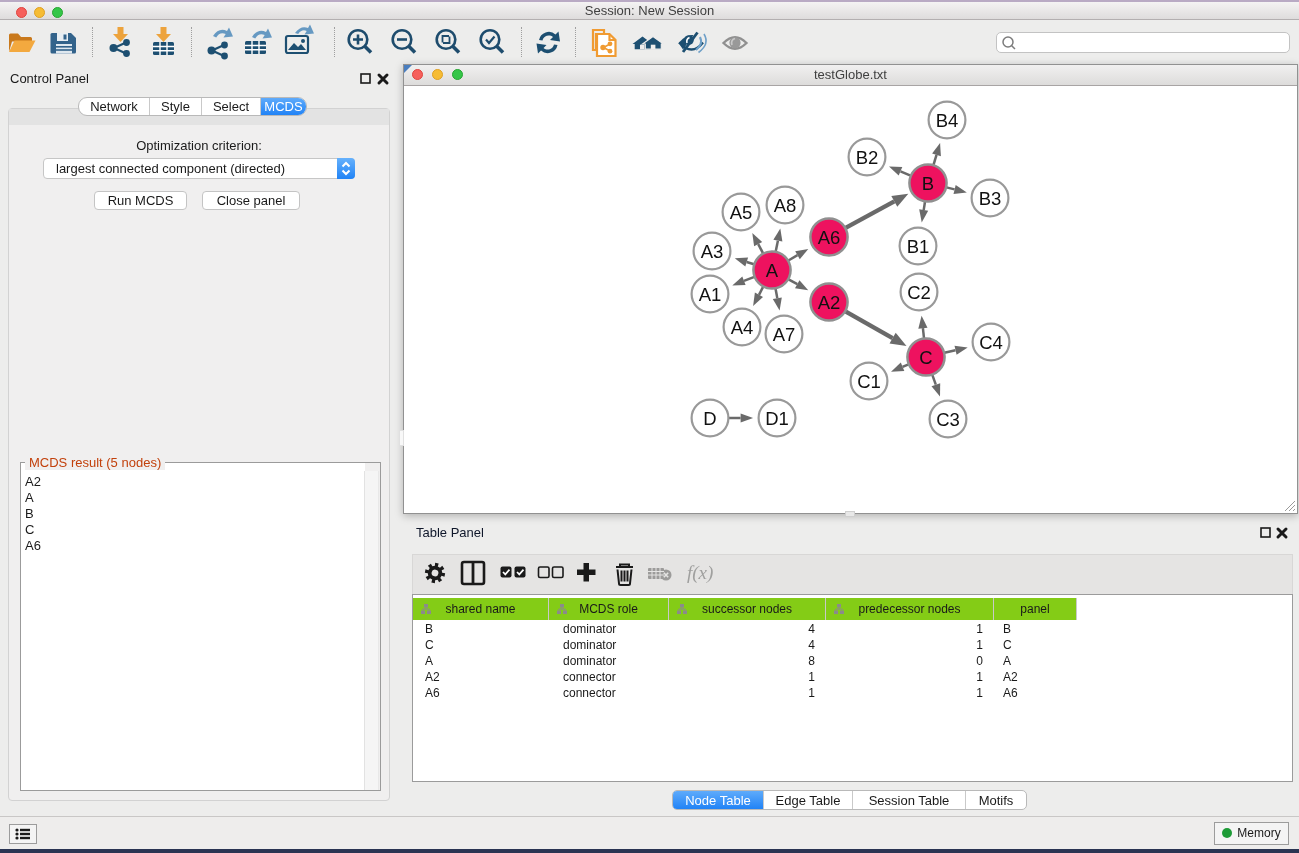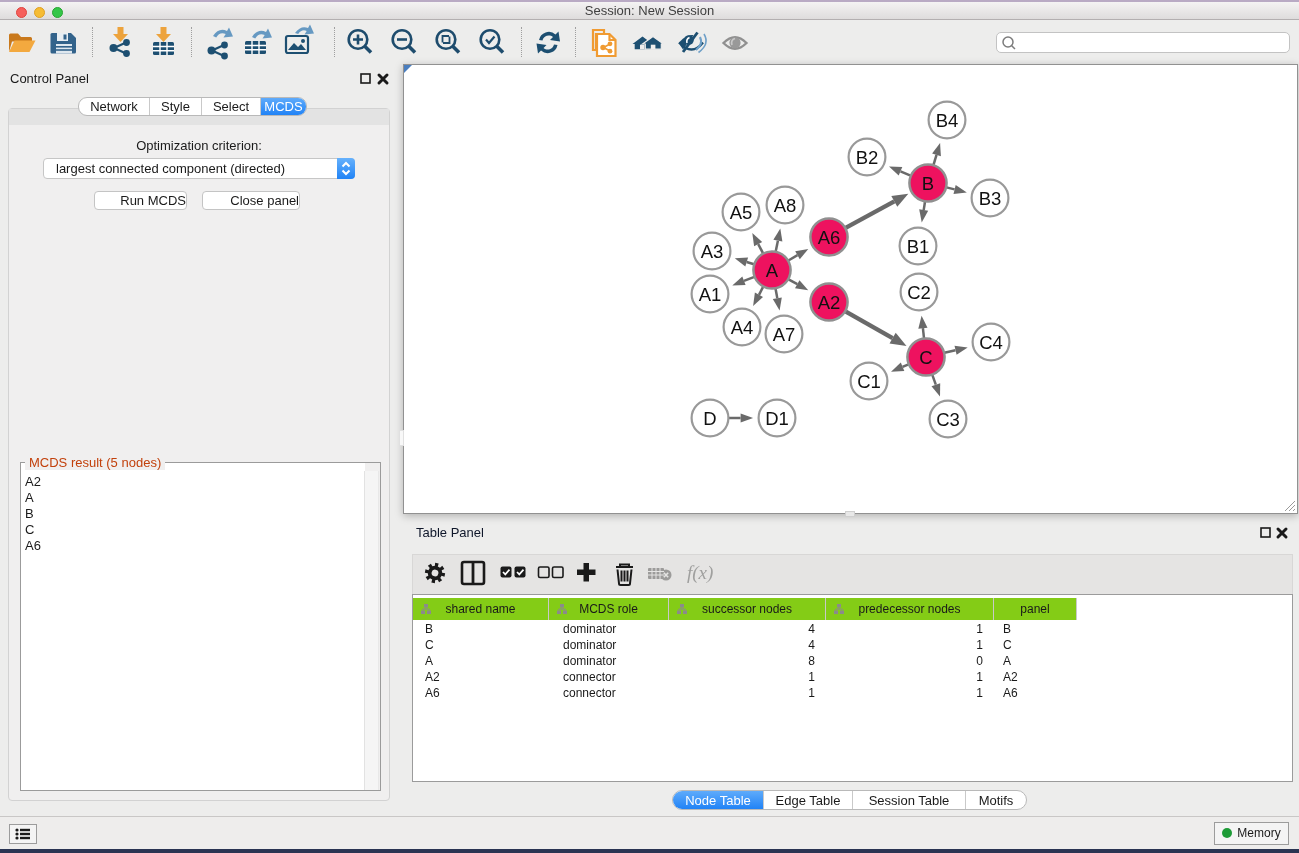--- a/index.html
+++ b/index.html
@@ -14,37 +14,37 @@
 #cp-title{left:10px;top:71px;font-size:13px;color:#1a1a1a}
 #cp-box{left:8px;top:108px;width:382px;height:693px;background:#f0efef;border:1px solid #d2d2d2;border-radius:4px}
 #cp-band{left:9px;top:109px;width:380px;height:16px;background:#e3e3e3}
 #tabstrip{left:78px;top:97px;height:19px;display:flex;font-size:13px;color:#1a1a1a;border:1px solid #b9b9b9;border-radius:9px;background:#fff;overflow:hidden}
 .tab{line-height:18px;border-right:1px solid #c9c9c9;text-align:center}
 .tab:last-child{border-right:none}
 .tabsel{background:linear-gradient(#5fabfb,#2183f6);color:#fff}
 #optlabel{left:8px;top:138px;width:382px;text-align:center;font-size:13px;color:#1a1a1a}
 #dropdown{left:43px;top:158px;width:312px;height:21px;background:#fff;border:1px solid #c6c6c6;border-radius:4px;font-size:13px;color:#1a1a1a;line-height:19px;padding-left:12px}
 #dropbtn{left:337px;top:158px;width:18px;height:21px;background:linear-gradient(#66b1fc,#2083f6);border-radius:0 4px 4px 0}
-.btn{height:19px;background:#fff;border:1px solid #c4c4c4;border-radius:4px;font-size:13px;color:#1a1a1a;text-align:right;line-height:17px}
+.btn{height:19px;background:#fff;border:1px solid #c4c4c4;border-radius:4px;font-size:13px;color:#1a1a1a;text-align:center;line-height:17px}
 #grpbox{left:20px;top:462px;width:361px;height:329px;border:1px solid #9b9b9b}
 #grplabel{left:25px;top:455px;background:#f0efef;padding:0 4px;font-size:13px;color:#c2410c}
 #grplist{left:21px;top:463px;width:344px;height:327px;background:#fff;font-size:13px;color:#1a1a1a;padding:11px 0 0 4px;line-height:16px}
 #grpscroll{left:364px;top:471px;width:15px;height:319px;background:#f5f5f5;border-left:1px solid #e2e2e2;border-right:1px solid #e8e8e8}
 
 #netwin{left:403px;top:64px;width:895px;height:450px;background:#fff;border:1px solid #919191;box-shadow:0 2px 8px rgba(0,0,0,.25)}
 #nettitle{left:0;top:0;width:893px;height:21px;background:linear-gradient(#f1f0f0,#dddcdb);border-bottom:1px solid #a8a4a4;text-align:center;font-size:13px;color:#404040;line-height:20px}
 #netgrip{right:1px;bottom:1px;width:12px;height:12px}
 
 #tp-title{left:416px;top:525px;font-size:13px;color:#0f172a}
 #tp-toolbar{left:412px;top:554px;width:881px;height:40px;background:#e5e4e3;border:1px solid #d8d7d6;border-bottom:none}
 #tbl{left:412px;top:594px;width:881px;height:188px;background:#fff;border:1px solid #9b9b9b}
 .th{position:absolute;top:1px;height:22px;background:#84cc16;border-right:1px solid #c9c9c9;font-size:12px;color:#1a1a1a;text-align:center;line-height:22px}
 .trow{position:absolute;font-size:12px;color:#1a1a1a;height:16px;line-height:16px}
 
-#bottabs{left:672px;top:790px;height:20px;display:flex;font-size:13px;color:#1a1a1a;border:1px solid #b9b9b9;border-radius:10px;background:#fff;overflow:hidden}
+#bottabs{left:672px;top:790px;height:20px;display:flex;font-size:13px;color:#1a1a1a;border:1px solid #b9b9b9;border-radius:5px;background:#fff;overflow:hidden}
 .btab{line-height:19px;border-right:1px solid #c9c9c9;text-align:center}
 .btab:last-child{border-right:none}
 #statusbar{left:0;top:816px;width:1299px;height:34px;background:#eeedec;border-top:1px solid #c9c7c6}
 #navstrip{left:0;top:849px;width:1299px;height:4px;background:#2a3452}
 #listbtn{left:9px;top:824px;width:28px;height:20px;background:#f4f4f4;border:1px solid #9c9c9c}
 #membtn{left:1214px;top:822px;width:75px;height:23px;background:#f4f4f4;border:1px solid #9c9c9c;font-size:12px;color:#1a1a1a;line-height:21px;text-align:center}
 </style></head>
 <body>
 <div class="abs" id="topline"></div>
 <div class="abs" id="titlebar">Session: New Session
@@ -189,20 +189,25 @@
 <div class="abs btn" style="left:202px;top:191px;width:98px">Close panel</div>
 <div class="abs" id="grpbox"></div>
 <div class="abs" id="grplist">A2<br>A<br>B<br>C<br>A6</div>
 <div class="abs" id="grpscroll"></div>
 <div class="abs" id="grplabel">MCDS result (5 nodes)</div>
 
 <div class="abs" id="netwin">
  <svg class="abs" style="left:0;top:0;z-index:9" width="8" height="8" xmlns="http://www.w3.org/2000/svg">
       <path d="M0 0 h8 L0 8 Z" fill="#4a7ebf"></path>
     </svg>
+ <div class="abs" id="nettitle">testGlobe.txt
+  <div class="tl" style="left:8px;top:4px;background:#f6605c;border:1px solid #e0443e"></div>
+  <div class="tl" style="left:28px;top:4px;background:#f6bc34;border:1px solid #dfa023"></div>
+  <div class="tl" style="left:48px;top:4px;background:#35c648;border:1px solid #27a532"></div>
+ </div>
  <svg class="abs" id="netgrip" width="12" height="12" xmlns="http://www.w3.org/2000/svg">
       <g stroke="#9a9a9a" stroke-width="1">
         <path d="M11 1 L1 11 M11 5 L5 11 M11 9 L9 11"></path>
       </g>
     </svg>
 </div>
 <div class="abs" style="left:399px;top:430px;width:5px;height:16px;background:#f8f8f8;border:1px solid #e0e0e0"></div>
 <div class="abs" style="left:845px;top:511px;width:10px;height:6px;background:#e8e8e8;border:1px solid #cfcfcf"></div>
 <svg class="abs" style="left:404px;top:86px" width="893" height="427" xmlns="http://www.w3.org/2000/svg" font-family="Liberation Sans,sans-serif">
 <g transform="translate(-404,-86)">

